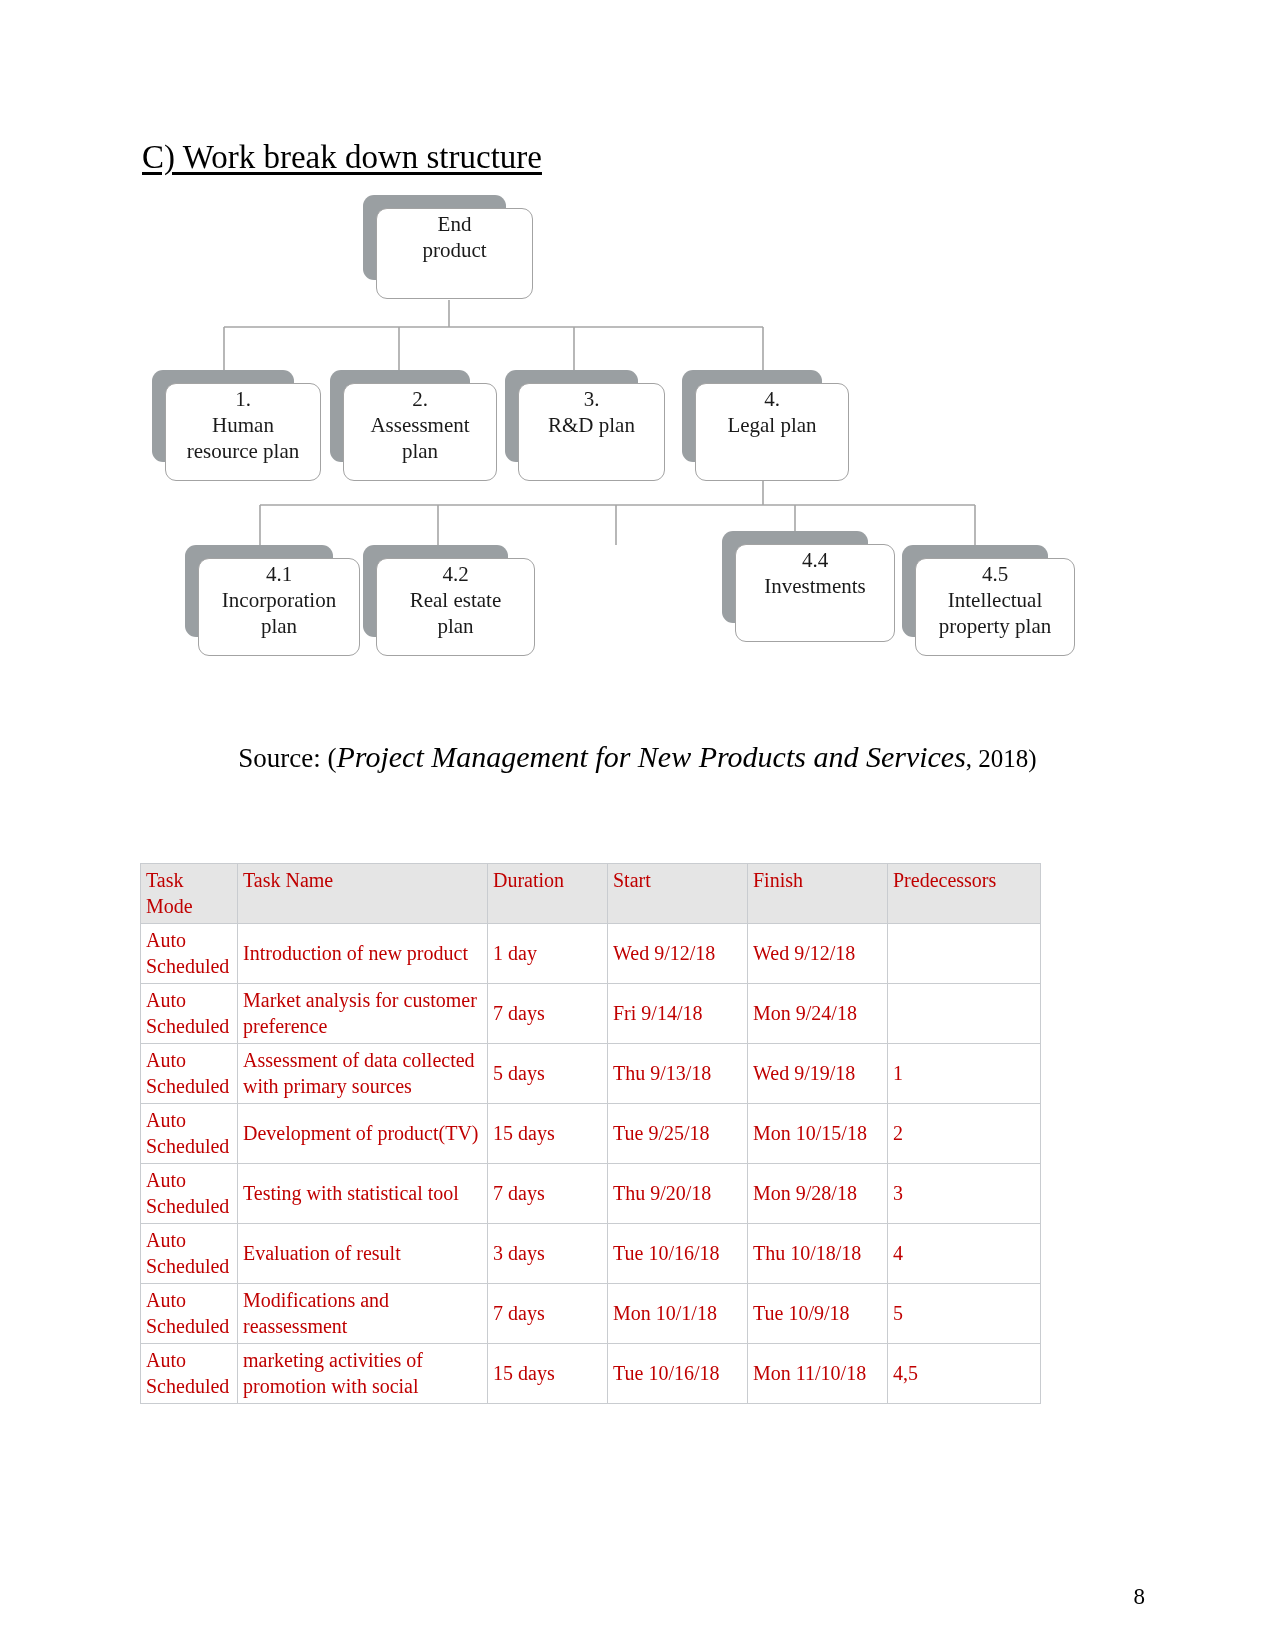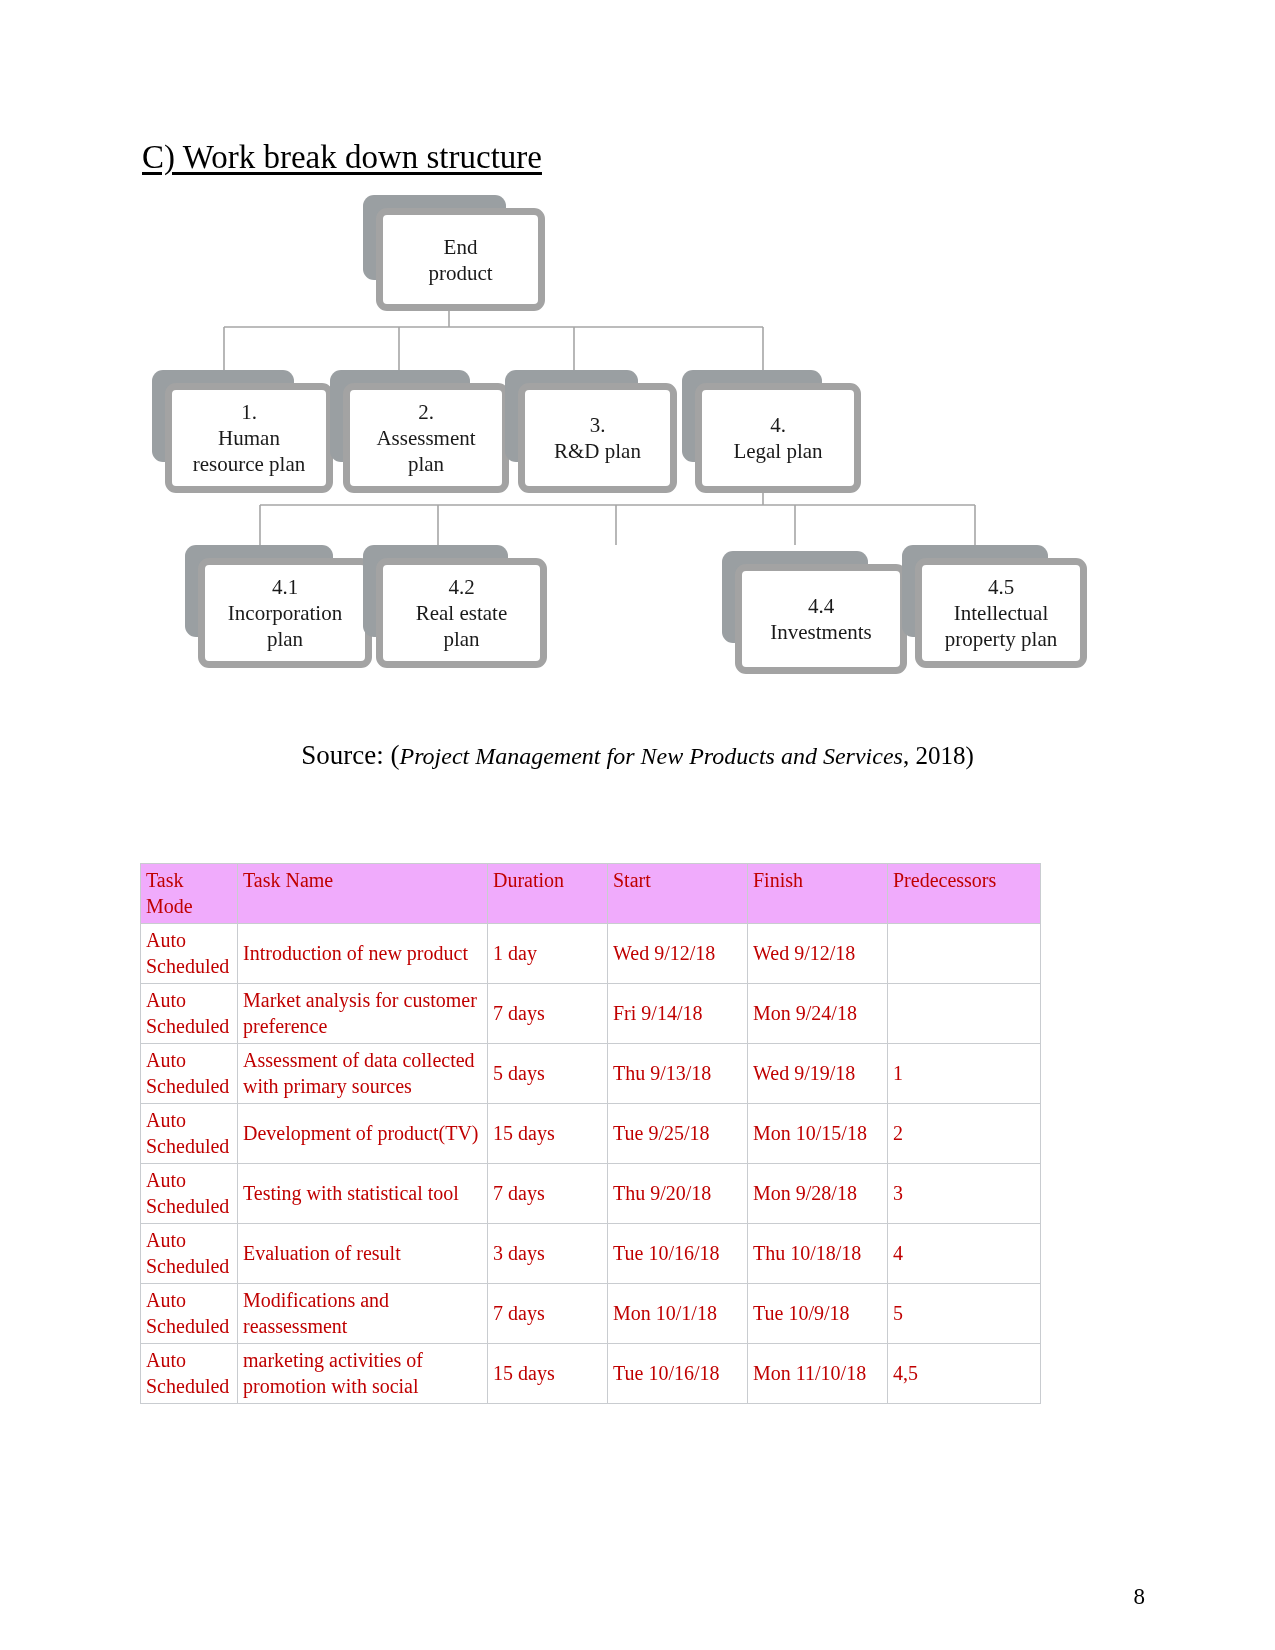--- a/index.html
+++ b/index.html
@@ -37,24 +37,24 @@
     left:0; top:0;
     width:100%; height:100%;
     background:#9a9fa2;
     border-radius:11px;
   }
   .node .card {
     position:absolute;
     left:13px; top:13px;
     width:100%; height:100%;
     background:#ffffff;
-    border:7px solid #a3a3a3;
+    border:1px solid #a3a3a3;
     border-radius:11px;
     display:flex;
-    align-items:center;
+    align-items:flex-start;
     justify-content:center;
     text-align:center;
     font-family:"Liberation Serif","DejaVu Serif",serif;
     font-size:21px;
     line-height:26px;
     color:#1a1a1a;
     padding:2px 6px;
   }
   .node .card .txt { display:block; width:100%; }
 
@@ -64,21 +64,21 @@
     left:0; top:688px; width:1275px;
     text-align:center;
     font-size:23px;
   }
   .source {
     position:absolute;
     left:0; top:740px; width:1275px;
     text-align:center;
     font-size:27px;
   }
-  .source .ital { font-style:italic; font-size:24px; }
+  .source .ital { font-style:italic; font-size:30px; }
   .source .yr { font-size:25px; }
 
   
   .tbl-wrap { position:absolute; left:140px; top:863px; width:900px; }
   table.task-table {
     border-collapse:collapse;
     width:900px;
     table-layout:fixed;
     font-family:"Liberation Serif","DejaVu Serif",serif;
     color:#C00000;
@@ -87,21 +87,21 @@
     border:1px solid #c9ccd0;
     vertical-align:middle;
     padding:3px 5px 4px 5px;
     font-weight:normal;
     text-align:left;
     font-size:20px;
     line-height:26px;
     color:#C00000;
   }
   table.task-table thead th {
-    background:#f0abfc;
+    background:#e5e5e5;
     vertical-align:top;
   }
   table.task-table thead th.mode { vertical-align:top; }
   col.c-mode { width:97px; }
   col.c-name { width:250px; }
   col.c-dur  { width:120px; }
   col.c-start{ width:140px; }
   col.c-fin  { width:140px; }
   col.c-pred { width:153px; }
   td.mode { font-size:19px; line-height:25px; }
@@ -215,21 +215,21 @@
       <div class="card">
         <span class="txt">
           <span>4.2</span><br>
           <span>Real estate</span><br>
           <span>plan</span>
         </span>
       </div>
     </div>
 
 
-    <div class="node" style="left:722px; top:376px; width:146px; height:92px;">
+    <div class="node" style="left:722px; top:356px; width:146px; height:92px;">
       <div class="shadow"></div>
       <div class="card">
         <span class="txt">
           <span>4.4</span><br>
           <span>Investments</span>
         </span>
       </div>
     </div>
 
     <div class="node" style="left:902px; top:370px; width:146px; height:92px;">

